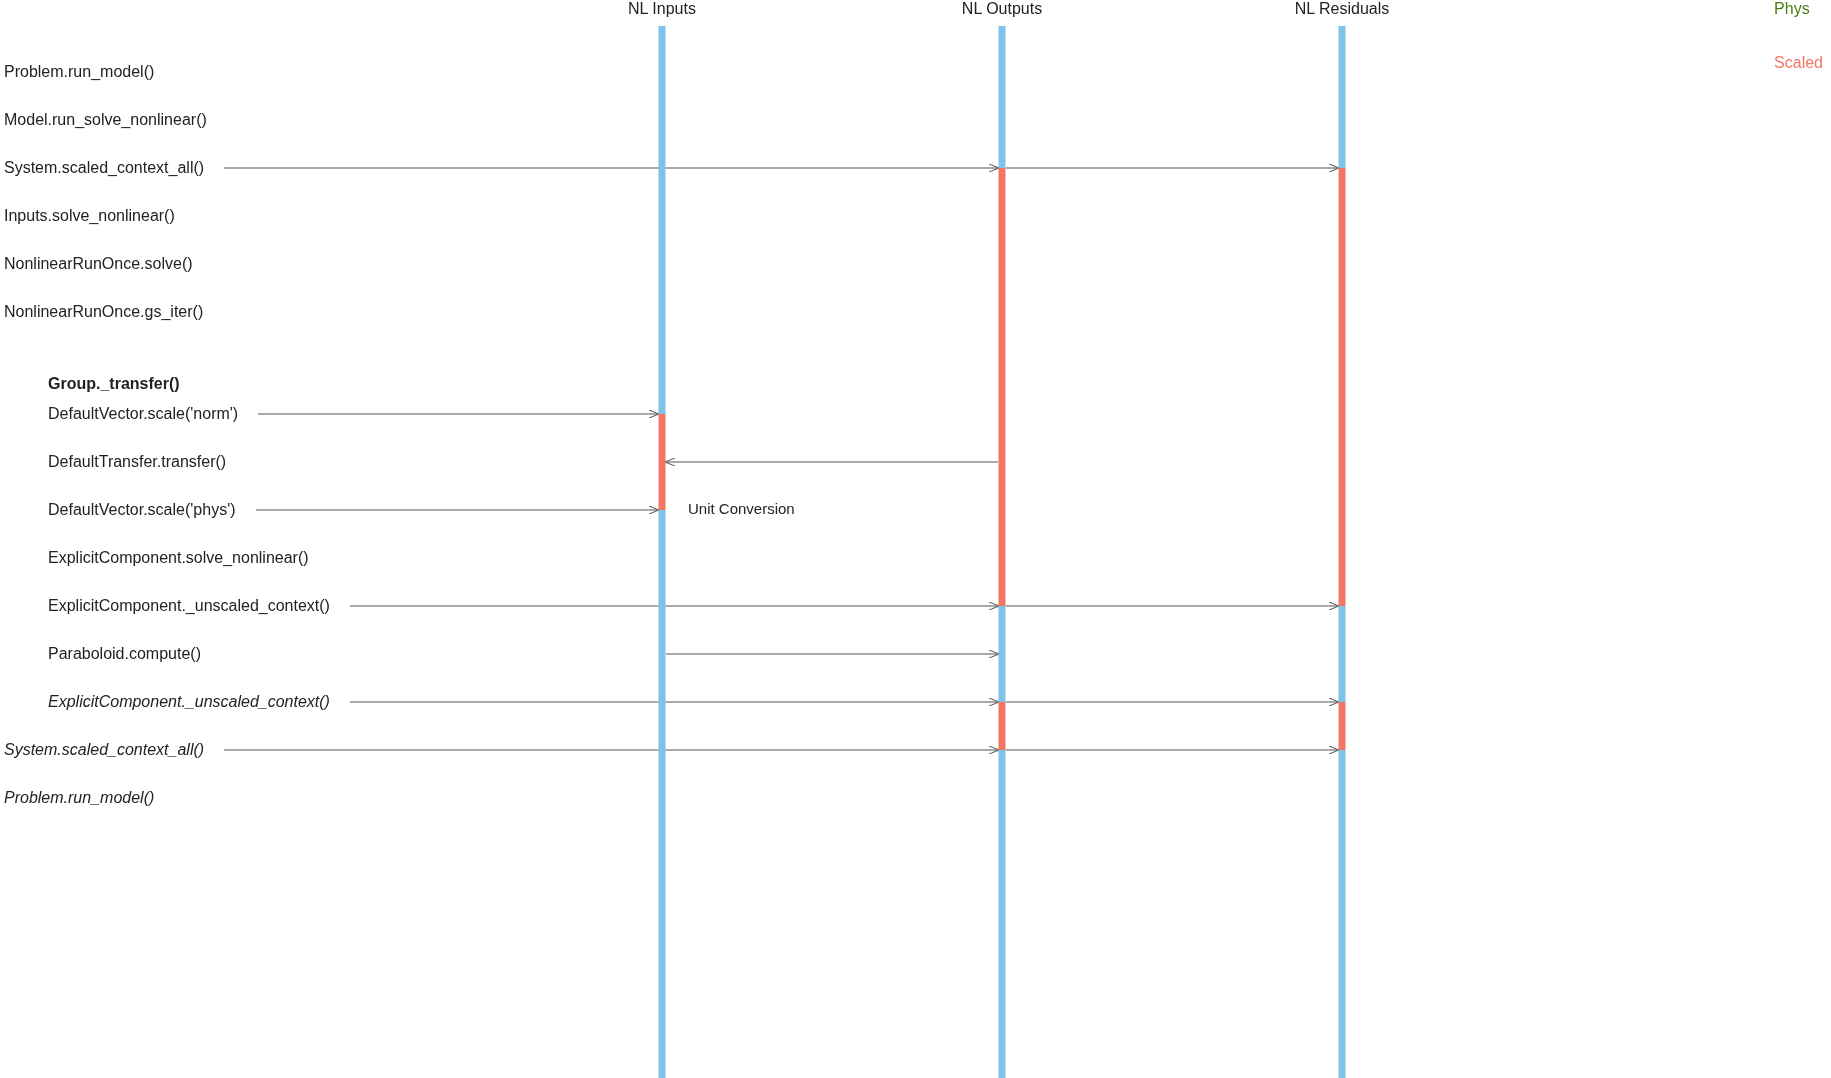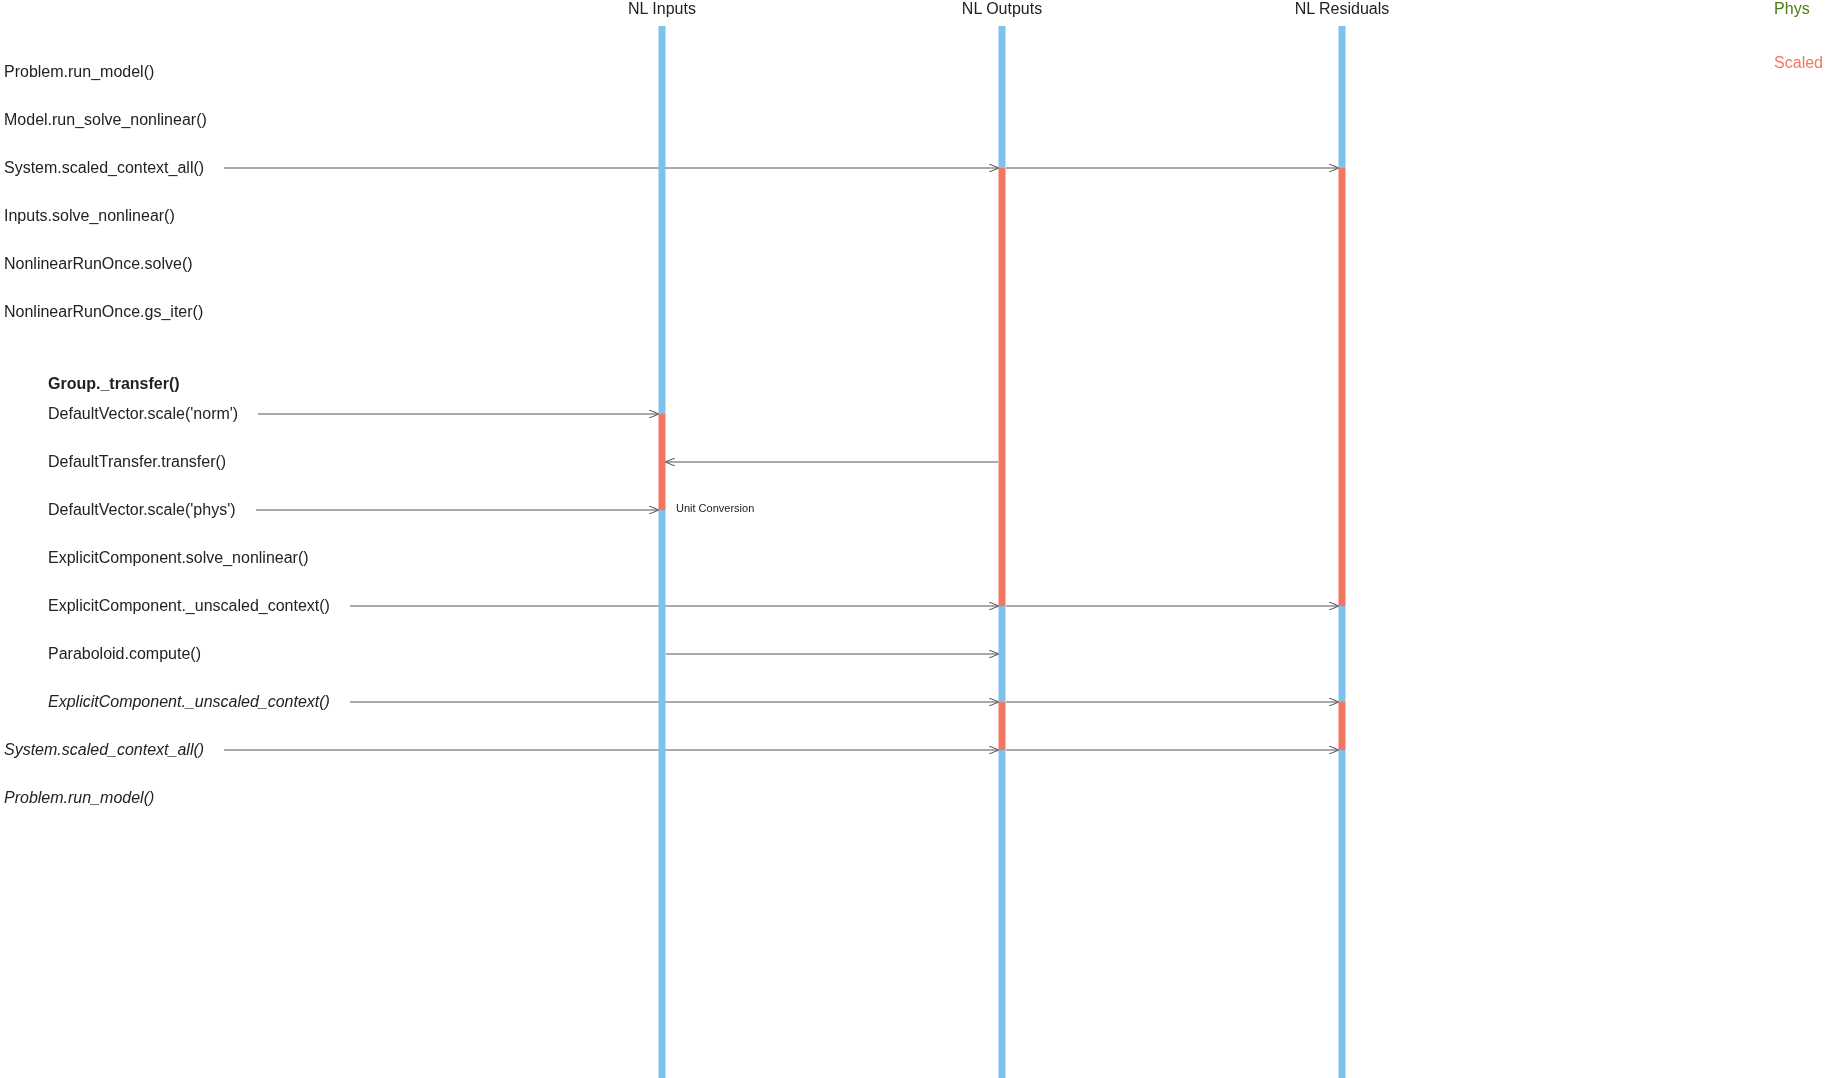--- a/index.html
+++ b/index.html
@@ -38,21 +38,22 @@
   .row-label {
     position: absolute;
     white-space: nowrap;
     transform: translateY(-50%);
   }
   .row-label.italic { font-style: italic; }
   .annot {
     position: absolute;
     white-space: nowrap;
     transform: translateY(-50%);
-    font-size: 11px;
+    font-size: 15px;
+    margin-left: 12px;
   }
   svg.arrows {
     position: absolute;
     left: 0; top: 0;
     width: 1831px;
     height: 1078px;
     pointer-events: none;
   }
 </style>
 </head>

